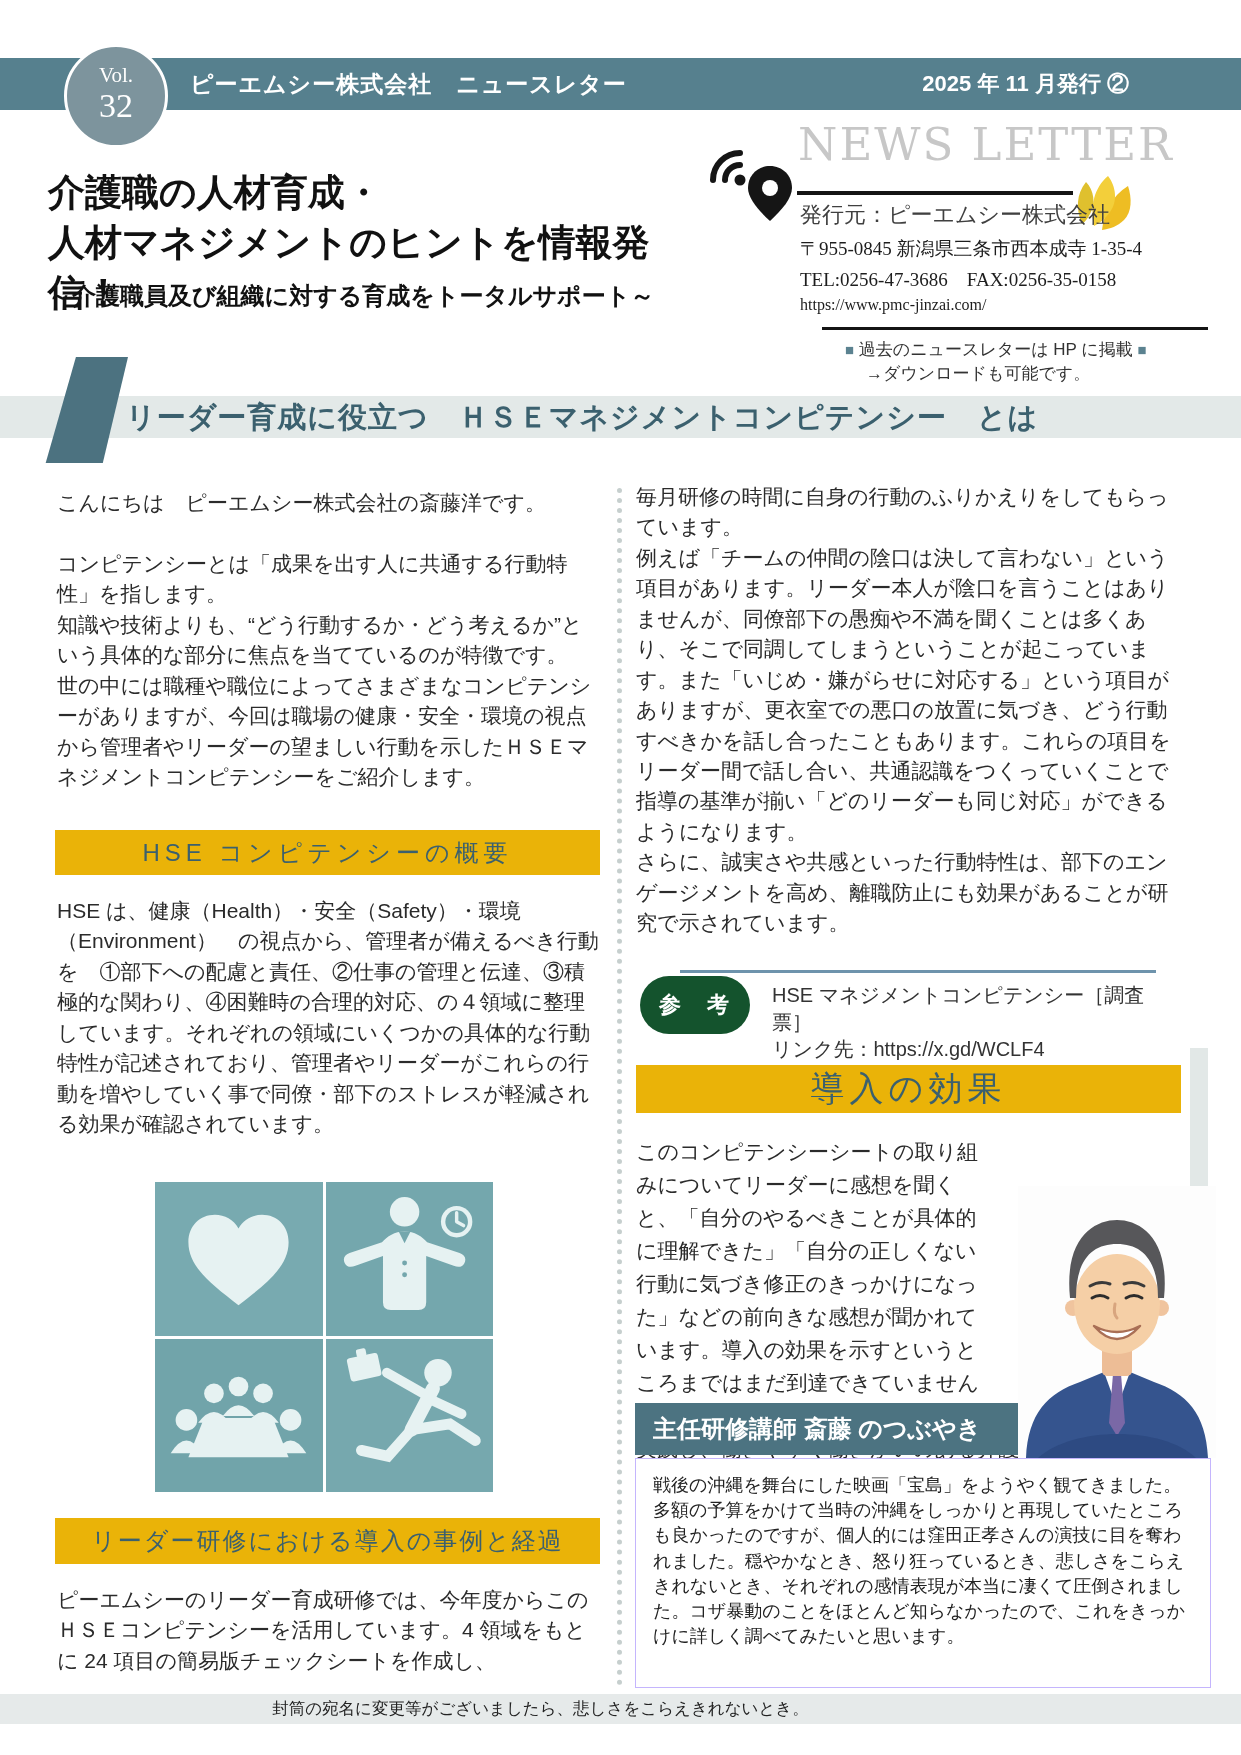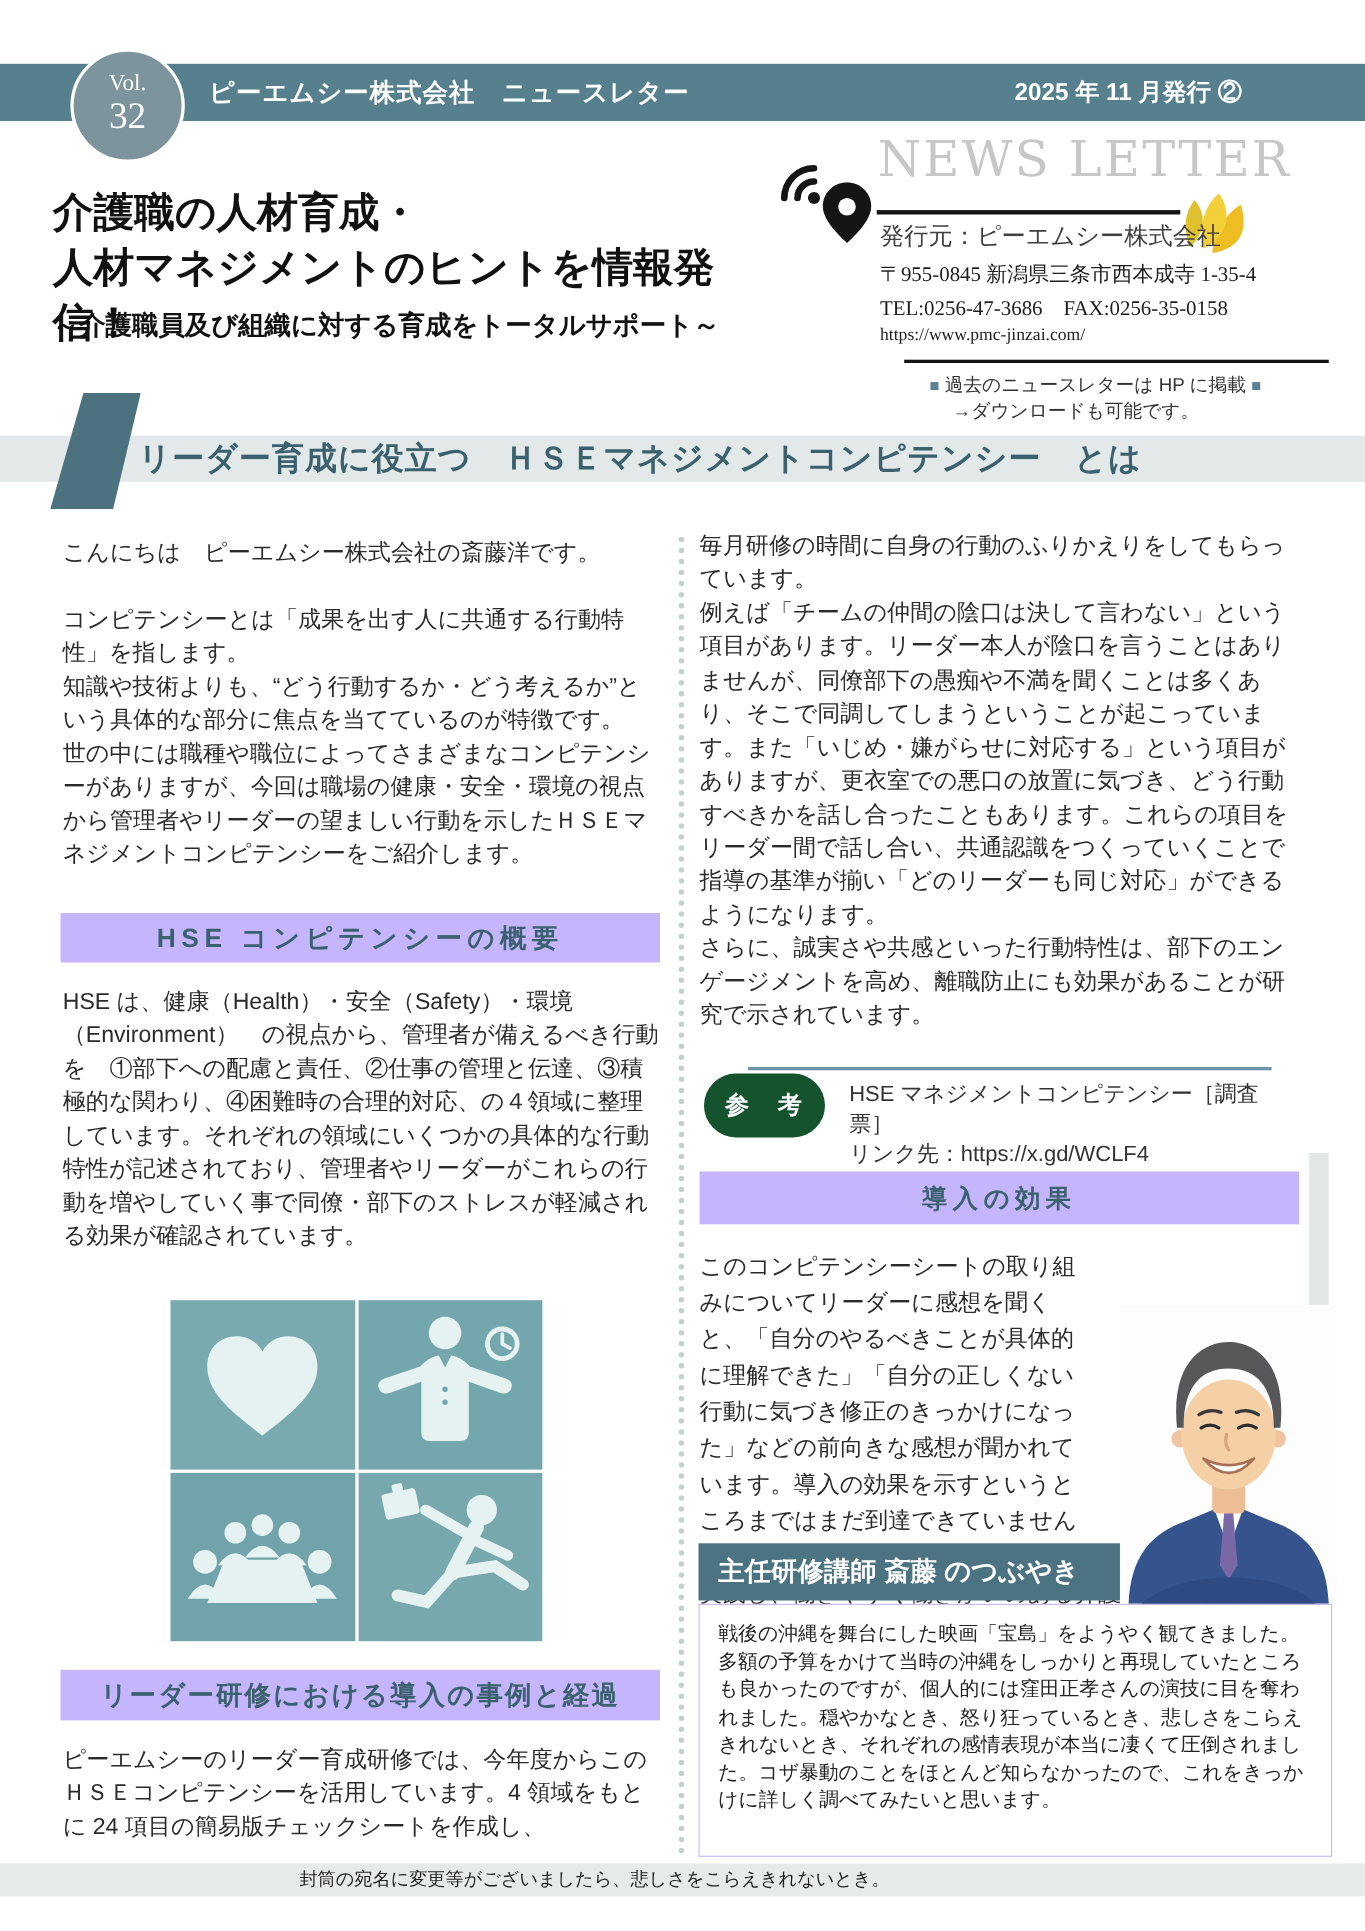--- a/index.html
+++ b/index.html
@@ -34,37 +34,37 @@
 
   
   .main-bar{left:0;top:396px;width:1241px;height:42px;background:#e3e9e8;}
   .main-bar-title{left:126px;top:396px;height:42px;line-height:42px;font-size:29px;font-weight:bold;color:#3b606e;letter-spacing:1px;}
   .flag{left:44px;top:357px;width:84px;height:106px;background:#4c7280;clip-path:polygon(38% 0,100% 0,70% 100%,2% 100%);}
 
   
   .divider{left:617px;top:488px;height:1198px;border-left:5px dotted #c6cfce;width:0;}
   .body-text{font-size:21px;line-height:1.45;color:#2b2b2b;}
   .prewrap{white-space:pre-line;}
-  .sec-bar{background:#c4b5fd;color:#3b606e;font-weight:bold;display:flex;align-items:center;justify-content:center;}
+  .sec-bar{background:#eab308;color:#3b606e;font-weight:normal;display:flex;align-items:center;justify-content:center;}
 
   .greeting{left:57px;top:488px;width:543px;}
   .intro{left:57px;top:549px;width:543px;}
   .sec1-bar{left:55px;top:830px;width:545px;height:45px;font-size:24px;letter-spacing:5px;}
   .sec1-body{left:57px;top:896px;width:543px;}
   .illustration{left:155px;top:1182px;width:338px;height:310px;display:grid;grid-template-columns:1fr 1fr;grid-template-rows:1fr 1fr;gap:3px;background:#fff;}
   .cell{display:flex;align-items:center;justify-content:center;}
   .c-tl{background:#78aab0;} .c-tr{background:#74a7ad;} .c-bl{background:#71a4aa;} .c-br{background:#76a8ae;}
   .sec2-bar{left:55px;top:1518px;width:545px;height:46px;font-size:24px;letter-spacing:2px;}
   .sec2-body{left:57px;top:1585px;width:543px;}
 
   .para1{left:636px;top:482px;width:546px;}
   .ref-rule{left:680px;top:970px;width:476px;height:3px;background:#6e93ac;}
   .ref-pill{left:640px;top:976px;width:110px;height:58px;background:#14532d;border-radius:29px;color:#fff;font-size:22px;font-weight:bold;display:flex;align-items:center;justify-content:center;letter-spacing:2px;}
   .ref-text{left:772px;top:982px;width:410px;font-size:20px;color:#333;line-height:1.35;}
-  .effect-bar{left:636px;top:1065px;width:545px;height:48px;font-size:23px;letter-spacing:5px;align-items:center;}
+  .effect-bar{left:636px;top:1065px;width:545px;height:48px;font-size:34px;letter-spacing:5px;align-items:center;}
   .gray-strip{left:1190px;top:1048px;width:18px;height:298px;background:#e2e8e7;}
   .effect-body{left:636px;top:1136px;width:546px;font-size:21px;line-height:1.57;color:#2b2b2b;}
   .photo-spacer{float:right;width:200px;height:112px;margin-top:160px;}
 
   .photo{left:1018px;top:1186px;width:198px;height:272px;z-index:5;}
   .tweet-header{left:635px;top:1403px;width:576px;height:52px;background:#4c7381;z-index:1;}
   .tweet-header-title{left:653px;top:1403px;height:52px;line-height:52px;color:#fff;font-size:24px;font-weight:bold;z-index:2;}
   .tweet-box{left:635px;top:1458px;width:576px;height:230px;background:#fff;border:1px solid #c4b5fd;box-sizing:border-box;padding:14px 17px;font-size:18px;line-height:1.4;color:#222;}
 
   .footer-bar{left:0;top:1694px;width:1241px;height:30px;background:#e6eaea;display:flex;align-items:center;justify-content:center;}

